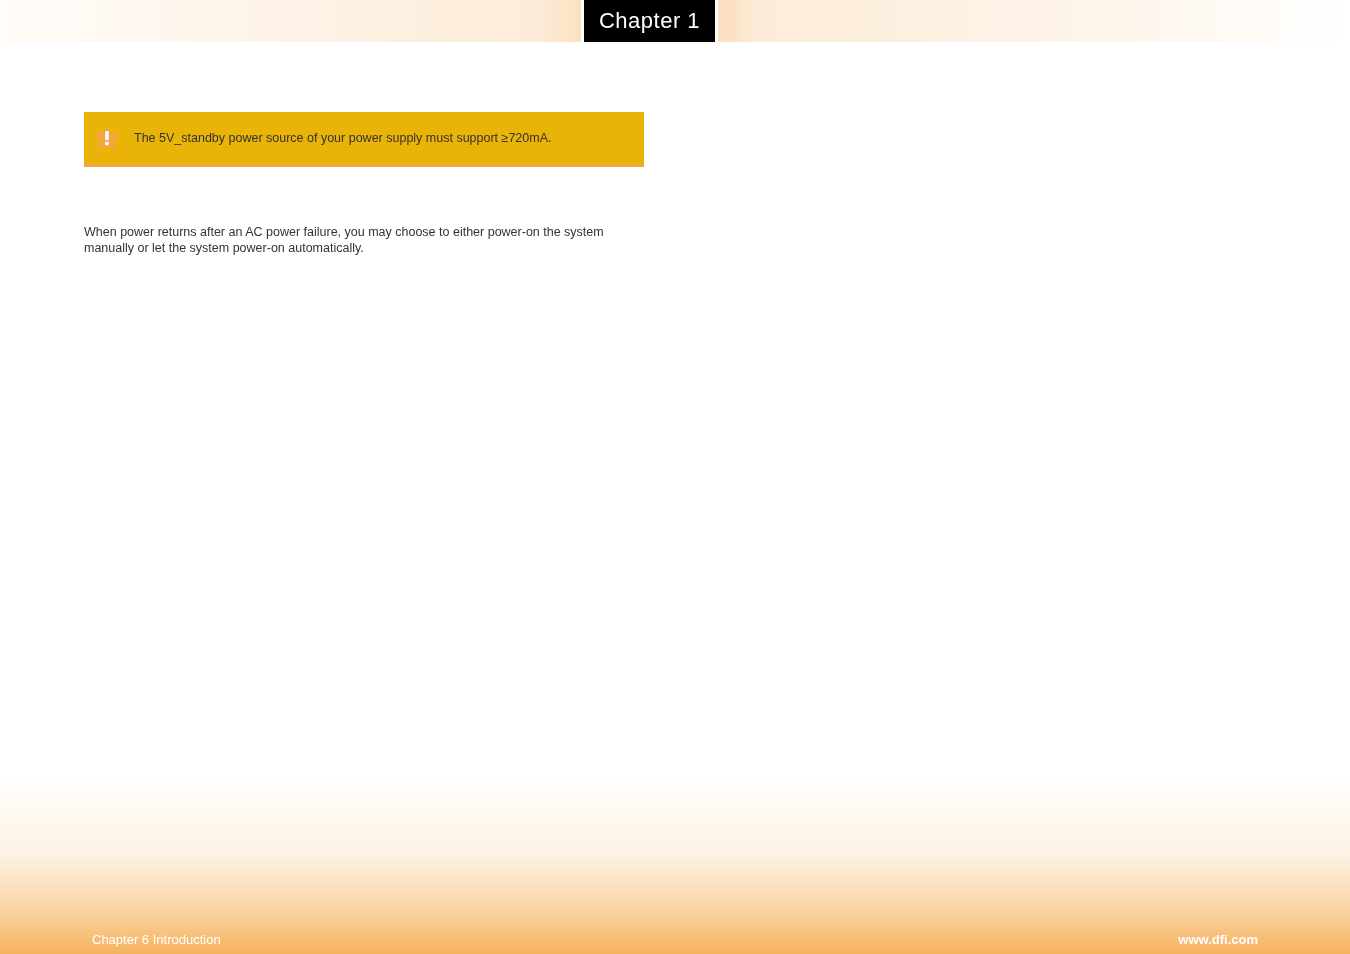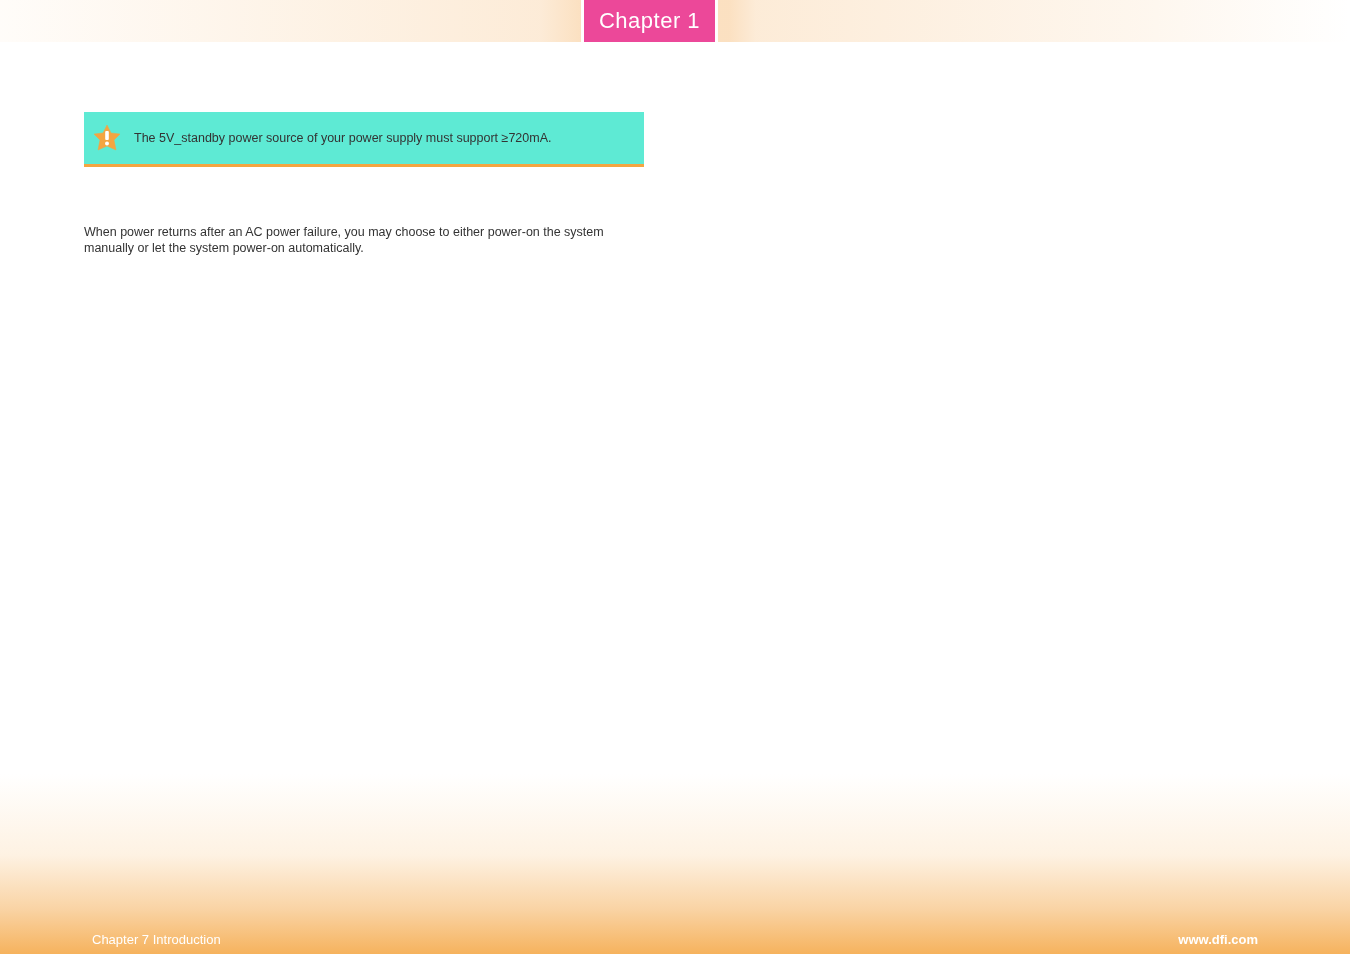--- a/index.html
+++ b/index.html
@@ -29,38 +29,38 @@
         rgba(248,199,142,0.35) 56%,
         rgba(248,199,142,0.15) 85%,
         rgba(255,255,255,0) 100%);
     }
     .chapter-tab {
       position: absolute;
       top: 0;
       left: 581px;
       width: 137px;
       height: 42px;
-      background: #ec4899;
+      background: #000000;
       border-left: 3px solid #fff;
       border-right: 3px solid #fff;
       display: flex;
       align-items: center;
       justify-content: center;
       color: #ffffff;
       font-size: 22px;
       font-weight: 300;
       letter-spacing: 0.5px;
     }
     .note-box {
       position: absolute;
       top: 112px;
       left: 84px;
       width: 560px;
       height: 55px;
-      background: #5eead4;
+      background: #eab308;
       border-bottom: 3px solid #f4a541;
       display: flex;
       align-items: center;
     }
     .note-icon {
       width: 46px;
       display: flex;
       align-items: center;
       justify-content: center;
     }
@@ -134,15 +134,15 @@
     </svg>
   </div>
   <div class="note-text">The 5V_standby power source of your power supply must support ≥720mA.</div>
 </div>
 
 <div class="body-text">When power returns after an AC power failure, you may choose to either power-on the system manually or let the system power-on automatically.</div>
 
 <div class="footer-gradient"></div>
 
 <div class="footer-bar">
-  <span class="footer-left">Chapter 7 Introduction</span>
+  <span class="footer-left">Chapter 6 Introduction</span>
   <span class="footer-right">www.dfi.com</span>
 </div>
 
 </body></html>

